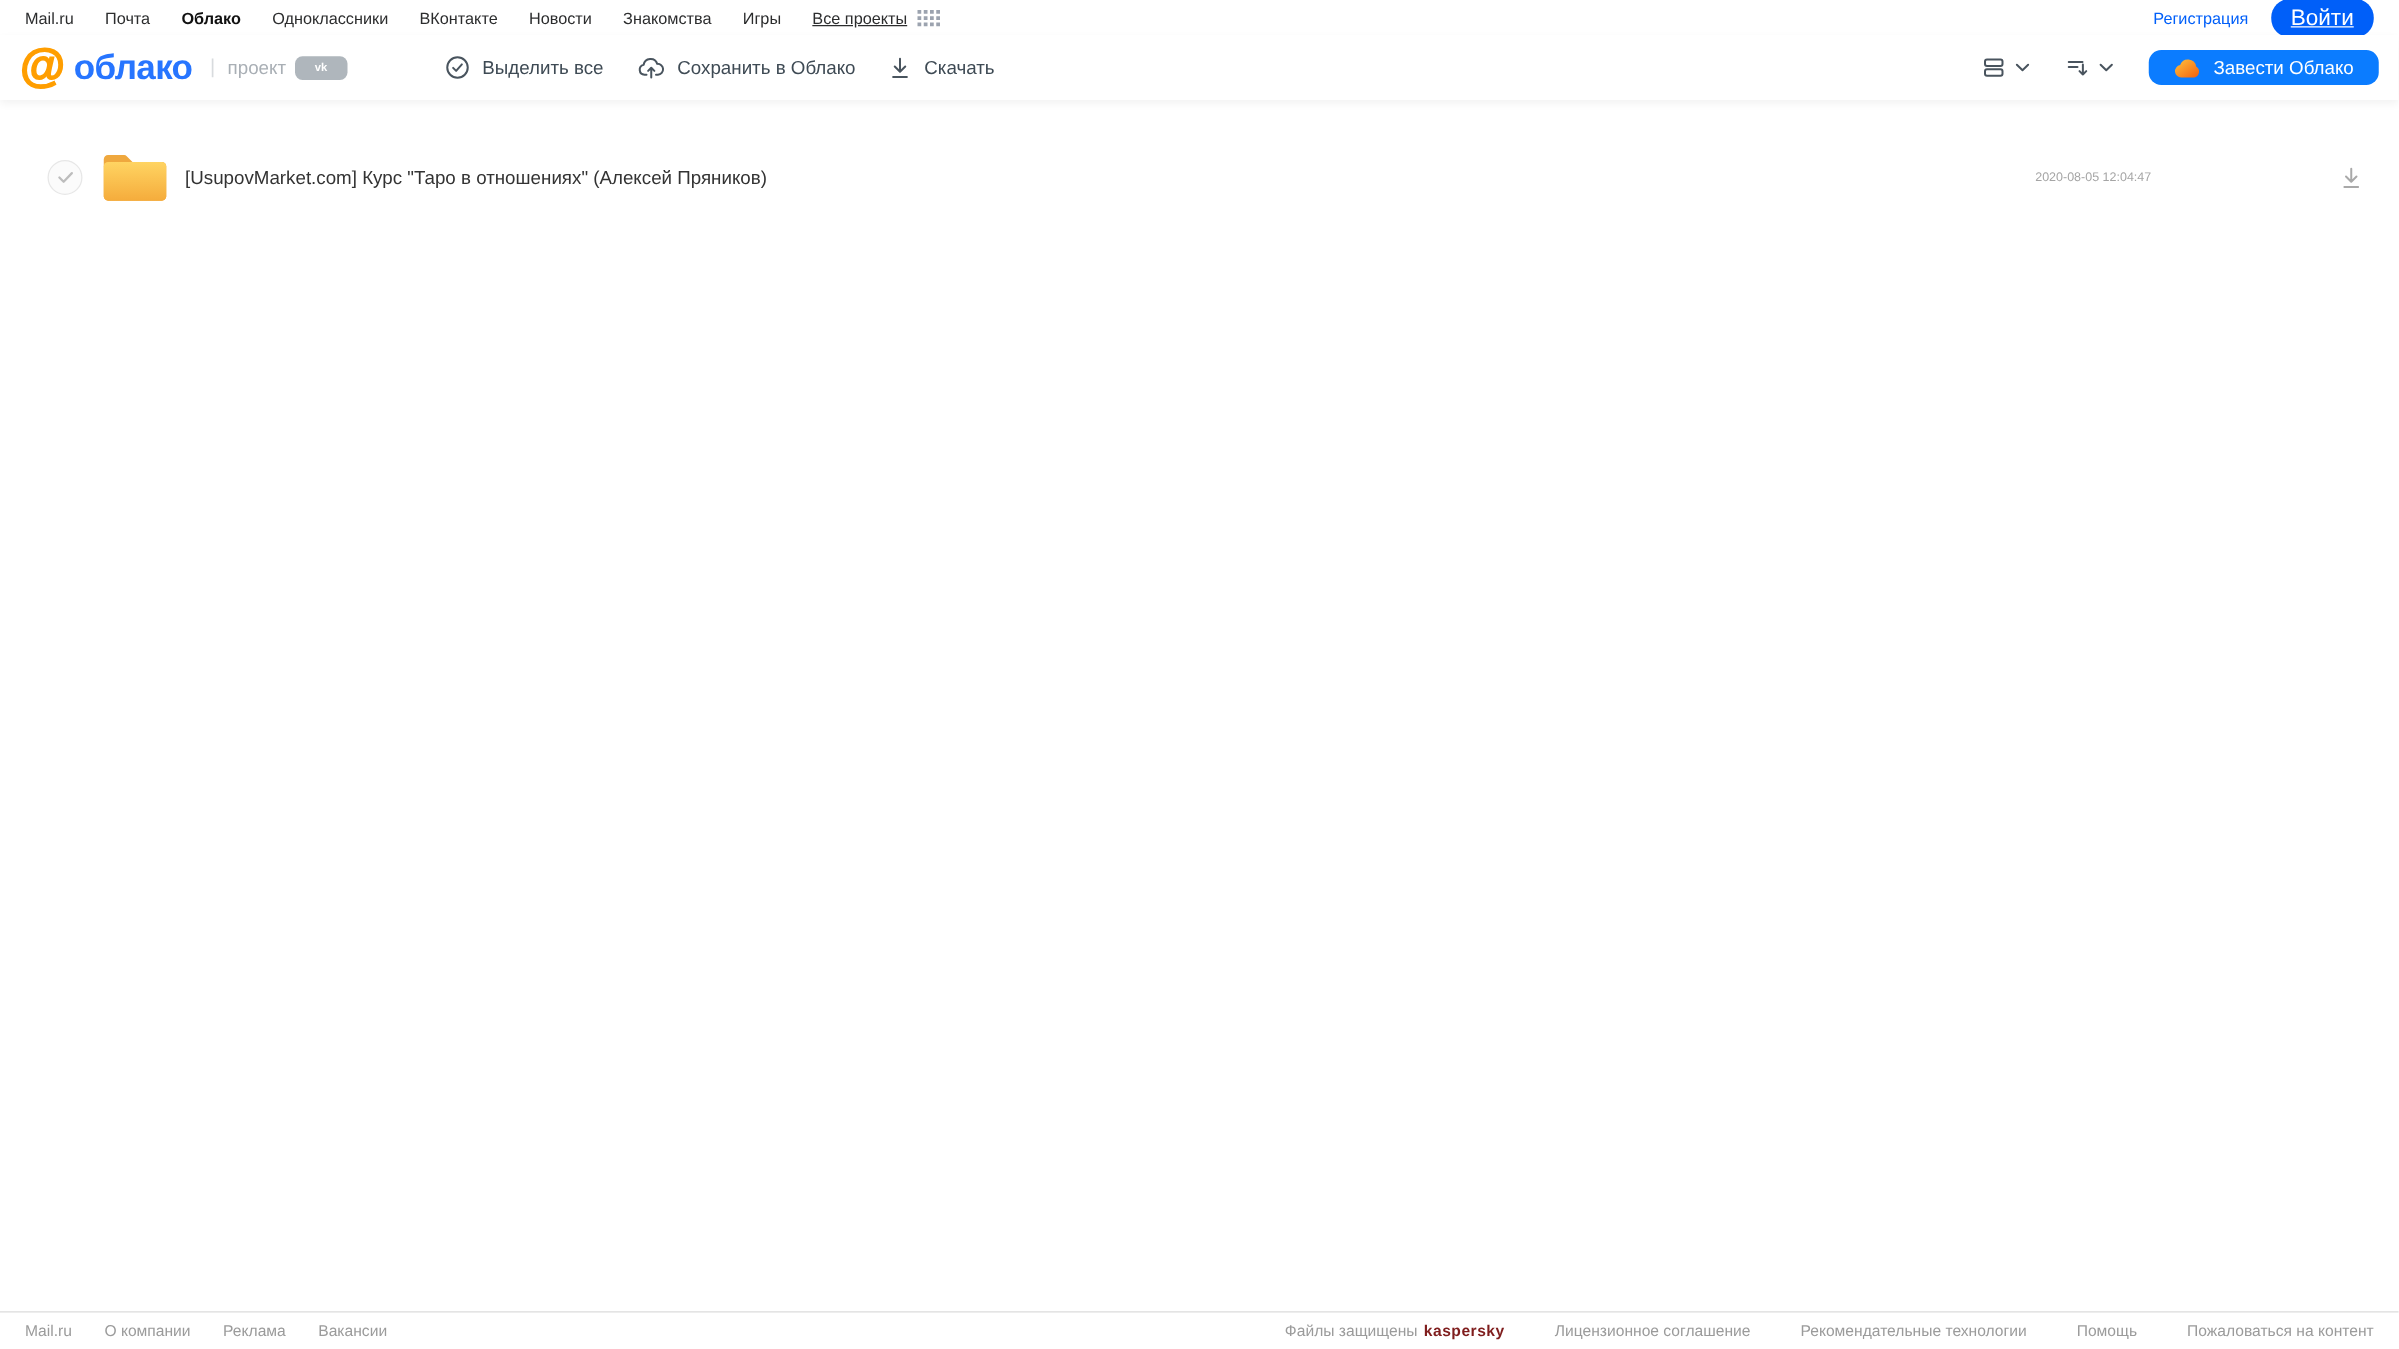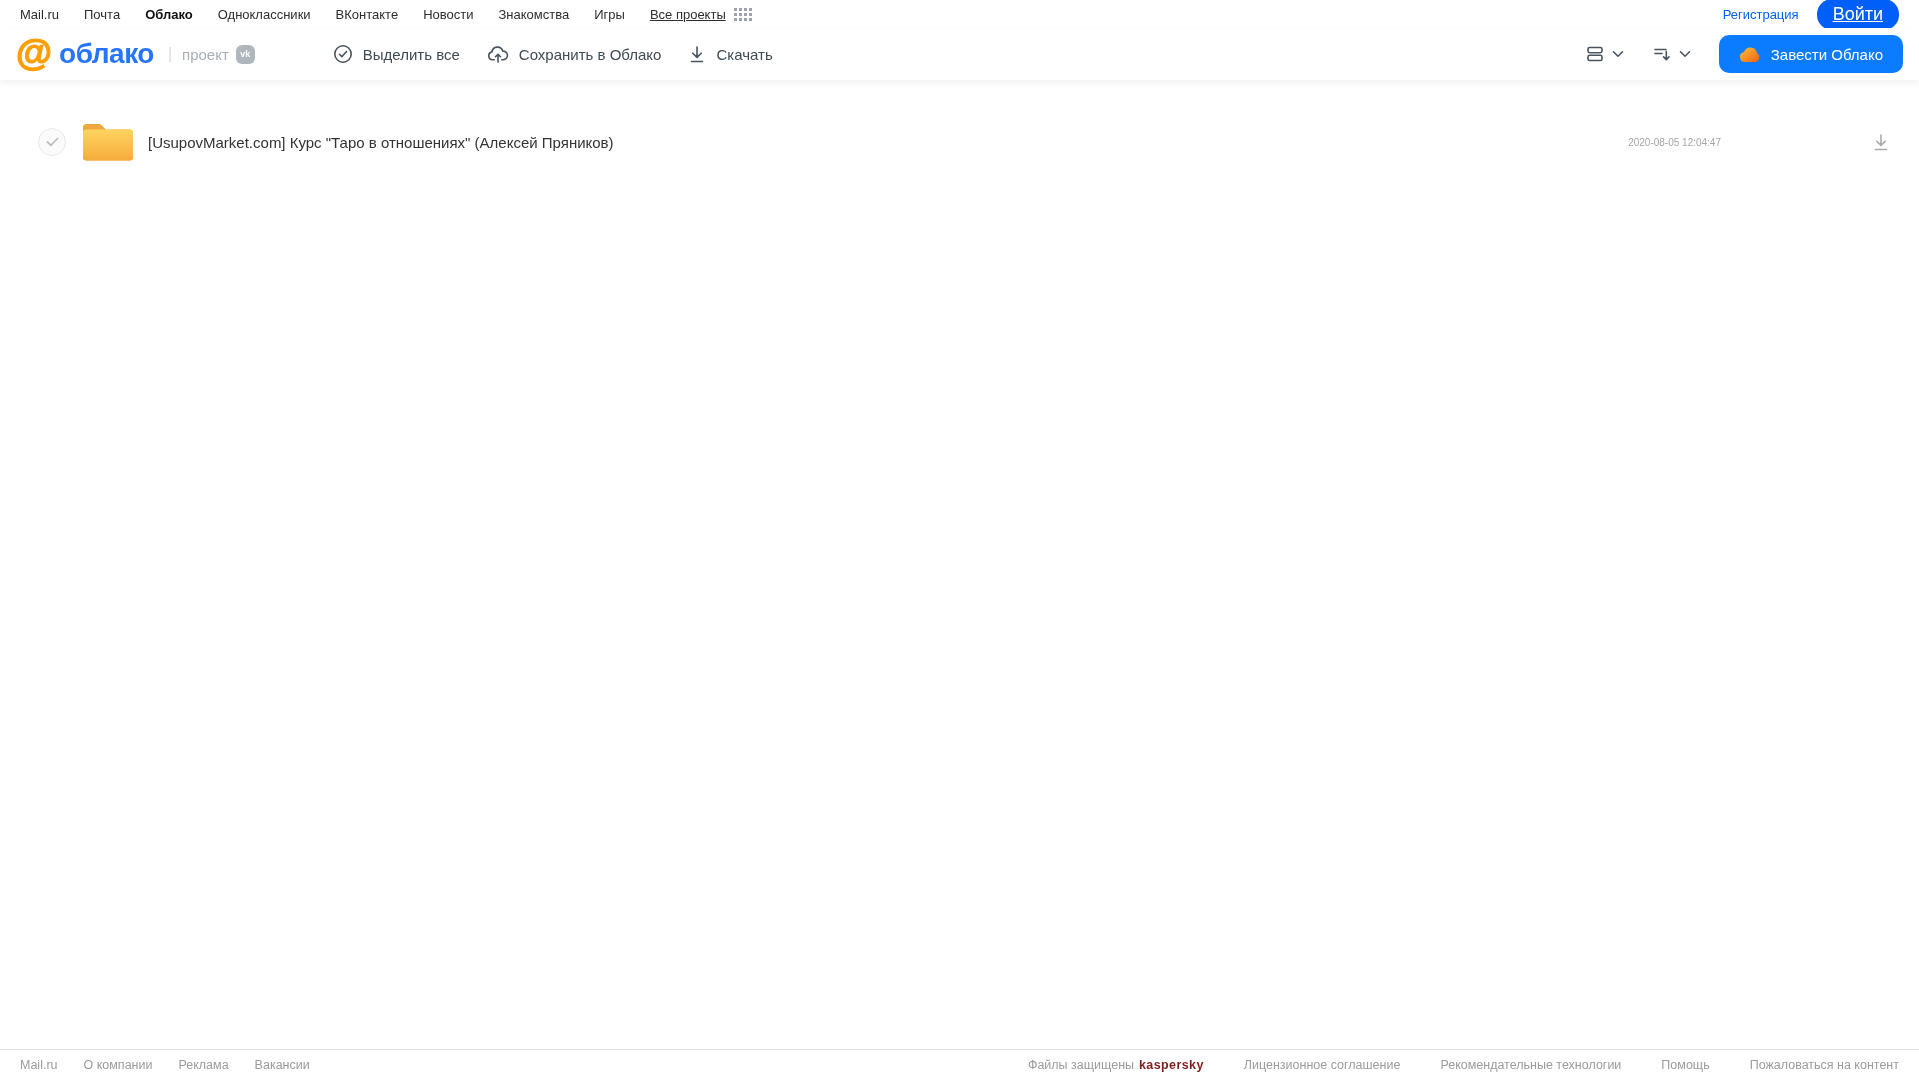--- a/index.html
+++ b/index.html
@@ -40,31 +40,31 @@
   }
   .logo { display:flex; align-items:center; cursor:pointer; }
   .logo-at {
     font-size:37px; font-weight:bold; color:#ff9e00; line-height:1;
     -webkit-text-stroke:1.2px #ff9e00; margin-top:-3px;
   }
   .logo-text { color:#2775ff; font-size:28px; font-weight:bold; letter-spacing:-0.5px; margin-left:7px; }
   .logo-sep { color:#d8dbde; font-size:16px; margin:0 10px 0 14px; }
   .project-label { color:#a9afb5; font-size:15px; }
   .vk-badge {
-    width:19px; height:19px; background:#afb6bc; border-radius:6px; color:#fff;
+    width:42px; height:19px; background:#afb6bc; border-radius:6px; color:#fff;
     font-size:9px; font-weight:bold; display:flex; align-items:center; justify-content:center;
     margin-left:7px;
   }
   .toolbar { display:flex; gap:27px; margin-left:78px; }
   .tb-item { display:flex; align-items:center; gap:10px; font-size:15px; color:#3e4a54; cursor:pointer; }
   .header-right { margin-left:auto; display:flex; align-items:center; }
   .icon-btn { display:flex; align-items:center; gap:7px; cursor:pointer; margin-right:28px; }
   .get-cloud-btn {
     background:#0b7cff; color:#fff; border:none; cursor:pointer;
-    border-radius:10px; height:38px; padding:0 20px; font-size:15px;
+    border-radius:10px; height:28px; padding:0 20px; font-size:15px;
     display:flex; align-items:center; gap:10px;
     font-family:"Liberation Sans", sans-serif;
   }
 
   
   .content { flex:1; padding:0 20px; background:#fff; }
   .page-title { margin-top:48px; font-size:24px; font-weight:normal; color:#2c2d2e; }
   .file-row { margin-top:34px; display:flex; align-items:center; height:56px; }
   .row-check {
     width:28px; height:28px; border-radius:50%; flex-shrink:0;

